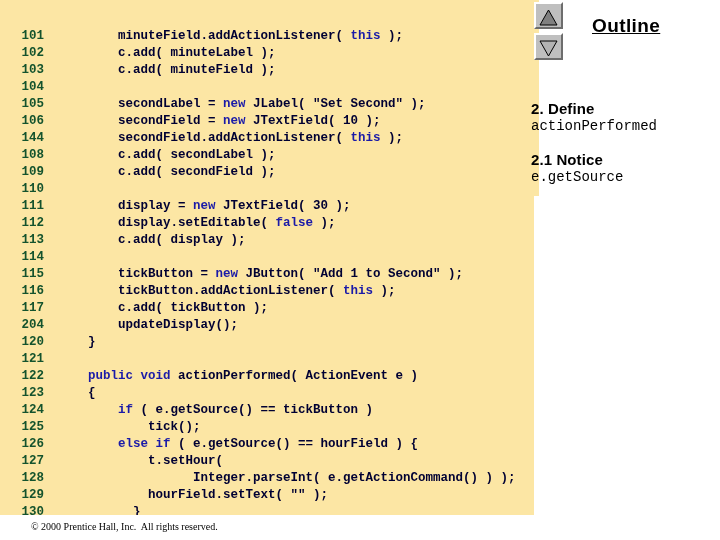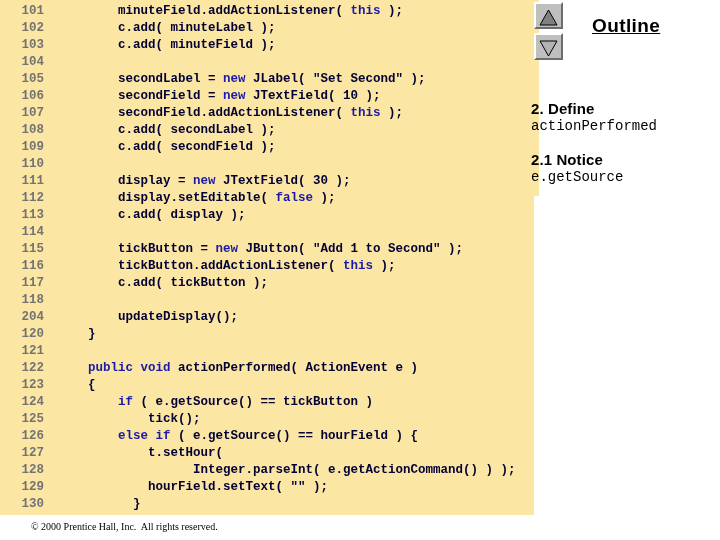--- a/index.html
+++ b/index.html
@@ -39,24 +39,25 @@
     font-family: "Liberation Mono", "DejaVu Sans Mono", monospace;
     font-size: 12.5px;
     font-weight: bold;
     color: #000033;
     letter-spacing: 0px;
   }
   .ln {
     display: inline-block;
     width: 44px;
     text-align: right;
-    color: #737373;
+    color: #14532d;
     font-family: "Liberation Mono", "DejaVu Sans Mono", monospace;
     font-size: 12.5px;
     font-weight: bold;
+    margin-top: 25px;
   }
   .code-text {
     display: inline-block;
     padding-left: 14px;
     text-align: right;
   }
   .kw { color: #1a1aa8; }
 
   
   #copyright {
@@ -144,32 +145,31 @@
 <body>
 
 <div id="code-panel">
   <div id="code-lines">
       <div class="code-line"><span class="ln">101</span><span class="code-text">        minuteField.addActionListener( <span class="kw">this</span> );</span></div>
       <div class="code-line"><span class="ln">102</span><span class="code-text">        c.add( minuteLabel );</span></div>
       <div class="code-line"><span class="ln">103</span><span class="code-text">        c.add( minuteField );</span></div>
       <div class="code-line"><span class="ln">104</span><span class="code-text"></span></div>
       <div class="code-line"><span class="ln">105</span><span class="code-text">        secondLabel = <span class="kw">new</span> JLabel( "Set Second" );</span></div>
       <div class="code-line"><span class="ln">106</span><span class="code-text">        secondField = <span class="kw">new</span> JTextField( 10 );</span></div>
-      <div class="code-line"><span class="ln">107</span><span class="code-text">        secondField.addActionListener( <span class="kw">this</span> );</span></div>
+      <div class="code-line"><span class="ln">144</span><span class="code-text">        secondField.addActionListener( <span class="kw">this</span> );</span></div>
       <div class="code-line"><span class="ln">108</span><span class="code-text">        c.add( secondLabel );</span></div>
       <div class="code-line"><span class="ln">109</span><span class="code-text">        c.add( secondField );</span></div>
       <div class="code-line"><span class="ln">110</span><span class="code-text"></span></div>
       <div class="code-line"><span class="ln">111</span><span class="code-text">        display = <span class="kw">new</span> JTextField( 30 );</span></div>
       <div class="code-line"><span class="ln">112</span><span class="code-text">        display.setEditable( <span class="kw">false</span> );</span></div>
       <div class="code-line"><span class="ln">113</span><span class="code-text">        c.add( display );</span></div>
       <div class="code-line"><span class="ln">114</span><span class="code-text"></span></div>
       <div class="code-line"><span class="ln">115</span><span class="code-text">        tickButton = <span class="kw">new</span> JButton( "Add 1 to Second" );</span></div>
       <div class="code-line"><span class="ln">116</span><span class="code-text">        tickButton.addActionListener( <span class="kw">this</span> );</span></div>
       <div class="code-line"><span class="ln">117</span><span class="code-text">        c.add( tickButton );</span></div>
-      <div class="code-line"><span class="ln">118</span><span class="code-text"></span></div>
       <div class="code-line"><span class="ln">204</span><span class="code-text">        updateDisplay();</span></div>
       <div class="code-line"><span class="ln">120</span><span class="code-text">    }</span></div>
       <div class="code-line"><span class="ln">121</span><span class="code-text"></span></div>
       <div class="code-line"><span class="ln">122</span><span class="code-text">    <span class="kw">public</span> <span class="kw">void</span> actionPerformed( ActionEvent e )</span></div>
       <div class="code-line"><span class="ln">123</span><span class="code-text">    {</span></div>
       <div class="code-line"><span class="ln">124</span><span class="code-text">        <span class="kw">if</span> ( e.getSource() == tickButton )</span></div>
       <div class="code-line"><span class="ln">125</span><span class="code-text">            tick();</span></div>
       <div class="code-line"><span class="ln">126</span><span class="code-text">        <span class="kw">else if</span> ( e.getSource() == hourField ) {</span></div>
       <div class="code-line"><span class="ln">127</span><span class="code-text">            t.setHour(</span></div>
       <div class="code-line"><span class="ln">128</span><span class="code-text">                  Integer.parseInt( e.getActionCommand() ) );</span></div>

